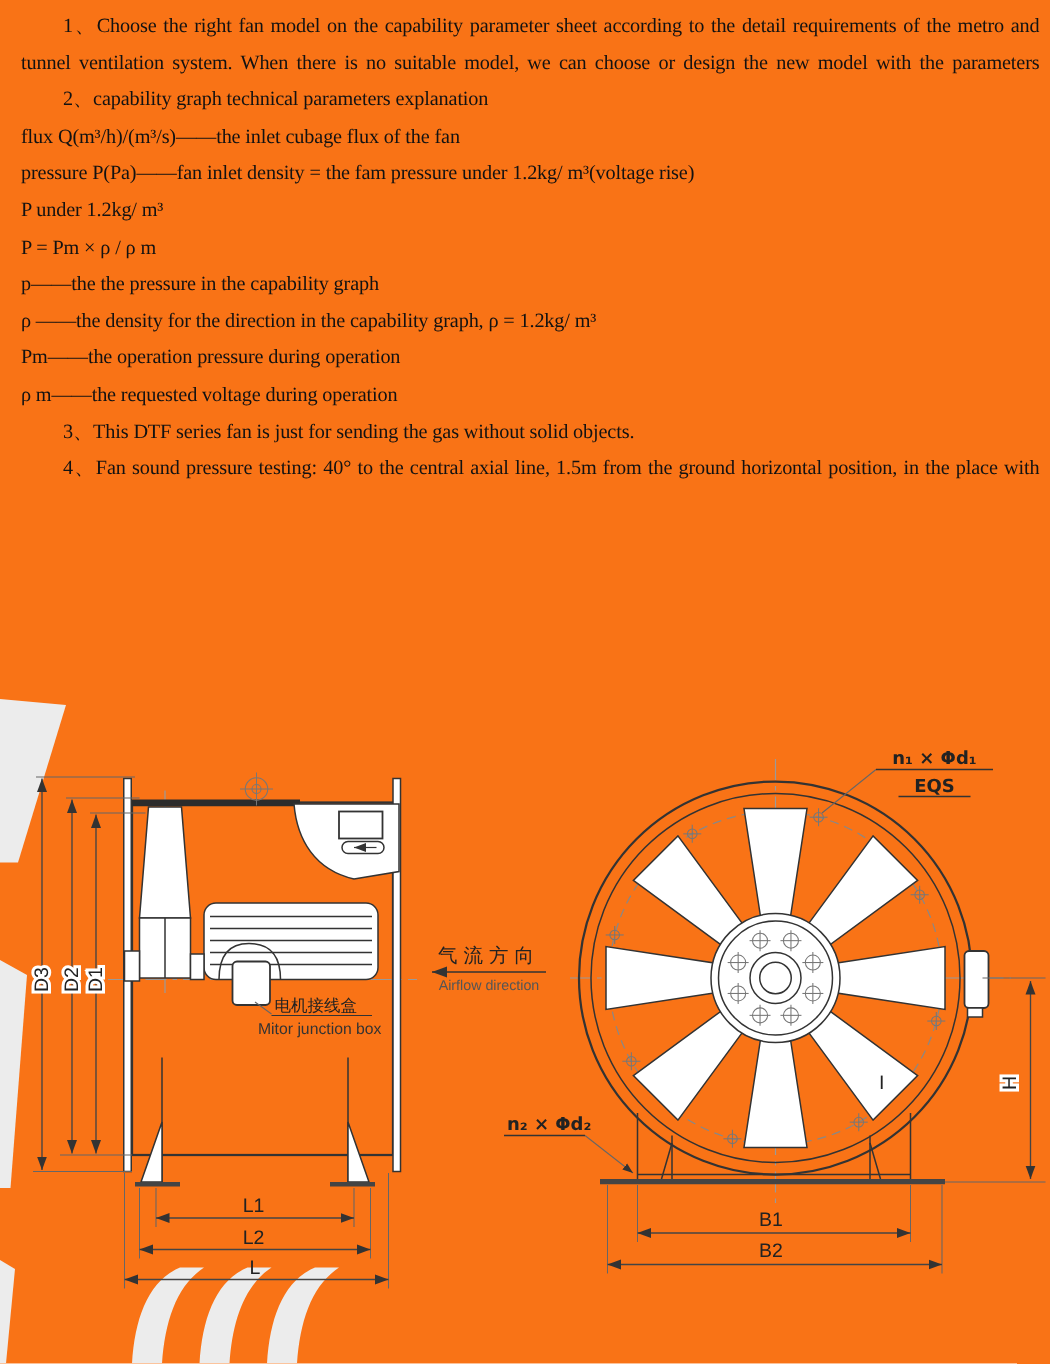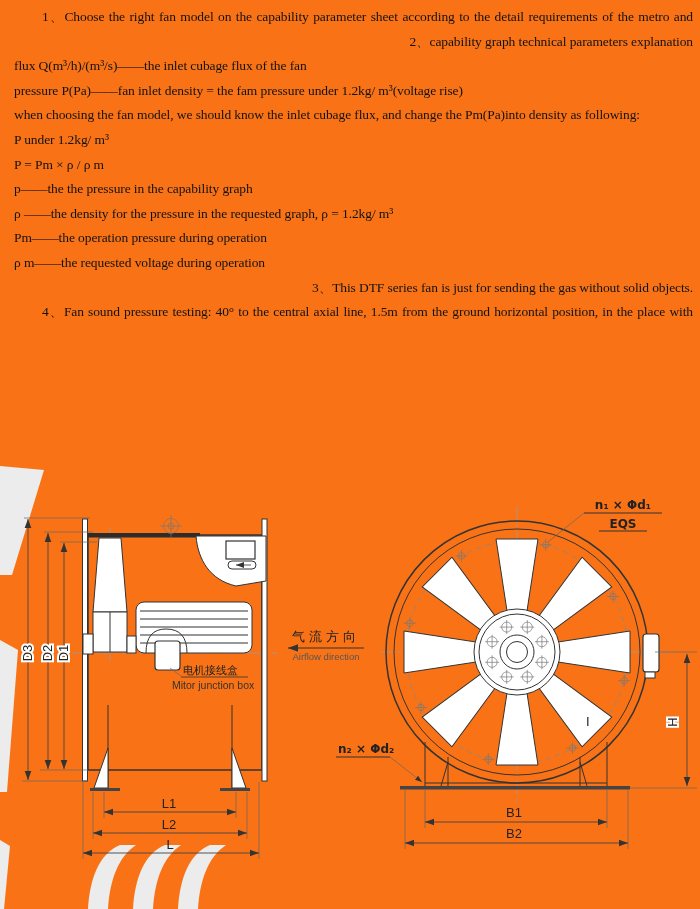--- a/index.html
+++ b/index.html
@@ -2,21 +2,21 @@
 <html><head>
 <meta charset="utf-8">
 <style>
   html,body{margin:0;padding:0;background:#fff;}
   #page{position:relative;width:700px;height:909px;background:#f97316;overflow:hidden;
         font-family:"Liberation Serif",serif;}
   .doc{position:absolute;left:14px;top:5px;width:679px;color:#121212;
        font:13.5px/24.6px "Liberation Serif",serif;letter-spacing:-0.1px;}
   .ln{height:24.6px;white-space:nowrap;overflow:visible;}
   .ln.justify{white-space:normal;text-align:justify;text-align-last:justify;overflow:hidden;}
-  .ln.indent{text-indent:28px;text-align:right;}
+  .ln.indent{text-indent:28px;}
   svg#drw{position:absolute;left:0;top:0;}
   
   .s1{stroke:#333;stroke-width:1;fill:none;}
   .s2{stroke:#333;stroke-width:1.5;fill:none;}
   .sw{stroke:#333;stroke-width:1;fill:#fff;}
   .sw2{stroke:#333;stroke-width:1.2;fill:#fff;}
   .dl{stroke:#444;stroke-width:.9;fill:none;}
   .ext{stroke:#666;stroke-width:.7;fill:none;}
   .cl{stroke:#9a9a9a;stroke-width:.8;fill:none;stroke-dasharray:14 4 3 4;}
   .dc{stroke:#888;stroke-width:.8;fill:none;stroke-dasharray:6 4;}
@@ -31,28 +31,28 @@
   .halo{paint-order:stroke;stroke:#fff;stroke-width:4px;}
   .mid{text-anchor:middle;}
 </style>
 </head>
 <body>
 
 <div id="page">
 
   <div class="doc">
     <div class="ln indent justify">1、Choose the right fan model on the capability parameter sheet according to the detail requirements of the metro and</div>
+    <div class="ln justify">tunnel ventilation system. When there is no suitable model, we can choose or design the new model with the parameters</div>
     <div class="ln indent">2、capability graph technical parameters explanation</div>
     <div class="ln">flux Q(m³/h)/(m³/s)——the inlet cubage flux of the fan</div>
     <div class="ln">pressure P(Pa)——fan inlet density = the fam pressure under 1.2kg/ m³(voltage rise)</div>
-    <div class="ln">when choosing the fan model, we should know the inlet cubage flux, and change the Pm(Pa)into density as following:</div>
     <div class="ln">P under 1.2kg/ m³</div>
     <div class="ln">P = Pm ×  ρ / ρ m</div>
     <div class="ln">p——the the  pressure in the capability graph</div>
-    <div class="ln">ρ ——the density for the pressure in the requested graph, ρ  = 1.2kg/ m³</div>
+    <div class="ln">ρ ——the density for the direction in the capability graph, ρ  = 1.2kg/ m³</div>
     <div class="ln">Pm——the operation pressure during operation</div>
     <div class="ln">ρ m——the requested voltage during operation</div>
     <div class="ln indent">3、This DTF series fan is just for sending the gas without solid objects.</div>
     <div class="ln indent justify">4、Fan sound pressure testing: 40°  to the central axial line, 1.5m from the ground horizontal position, in the place with</div>
   </div>
 
   <svg id="drw" width="700" height="909" viewBox="0 0 700 909">
     <defs>
       <marker id="arr" viewBox="0 0 10 10" refX="10" refY="5" markerWidth="10" markerHeight="10" orient="auto-start-reverse">
         <path d="M0,1.3 L10,5 L0,8.7 Z" fill="#333"></path>

